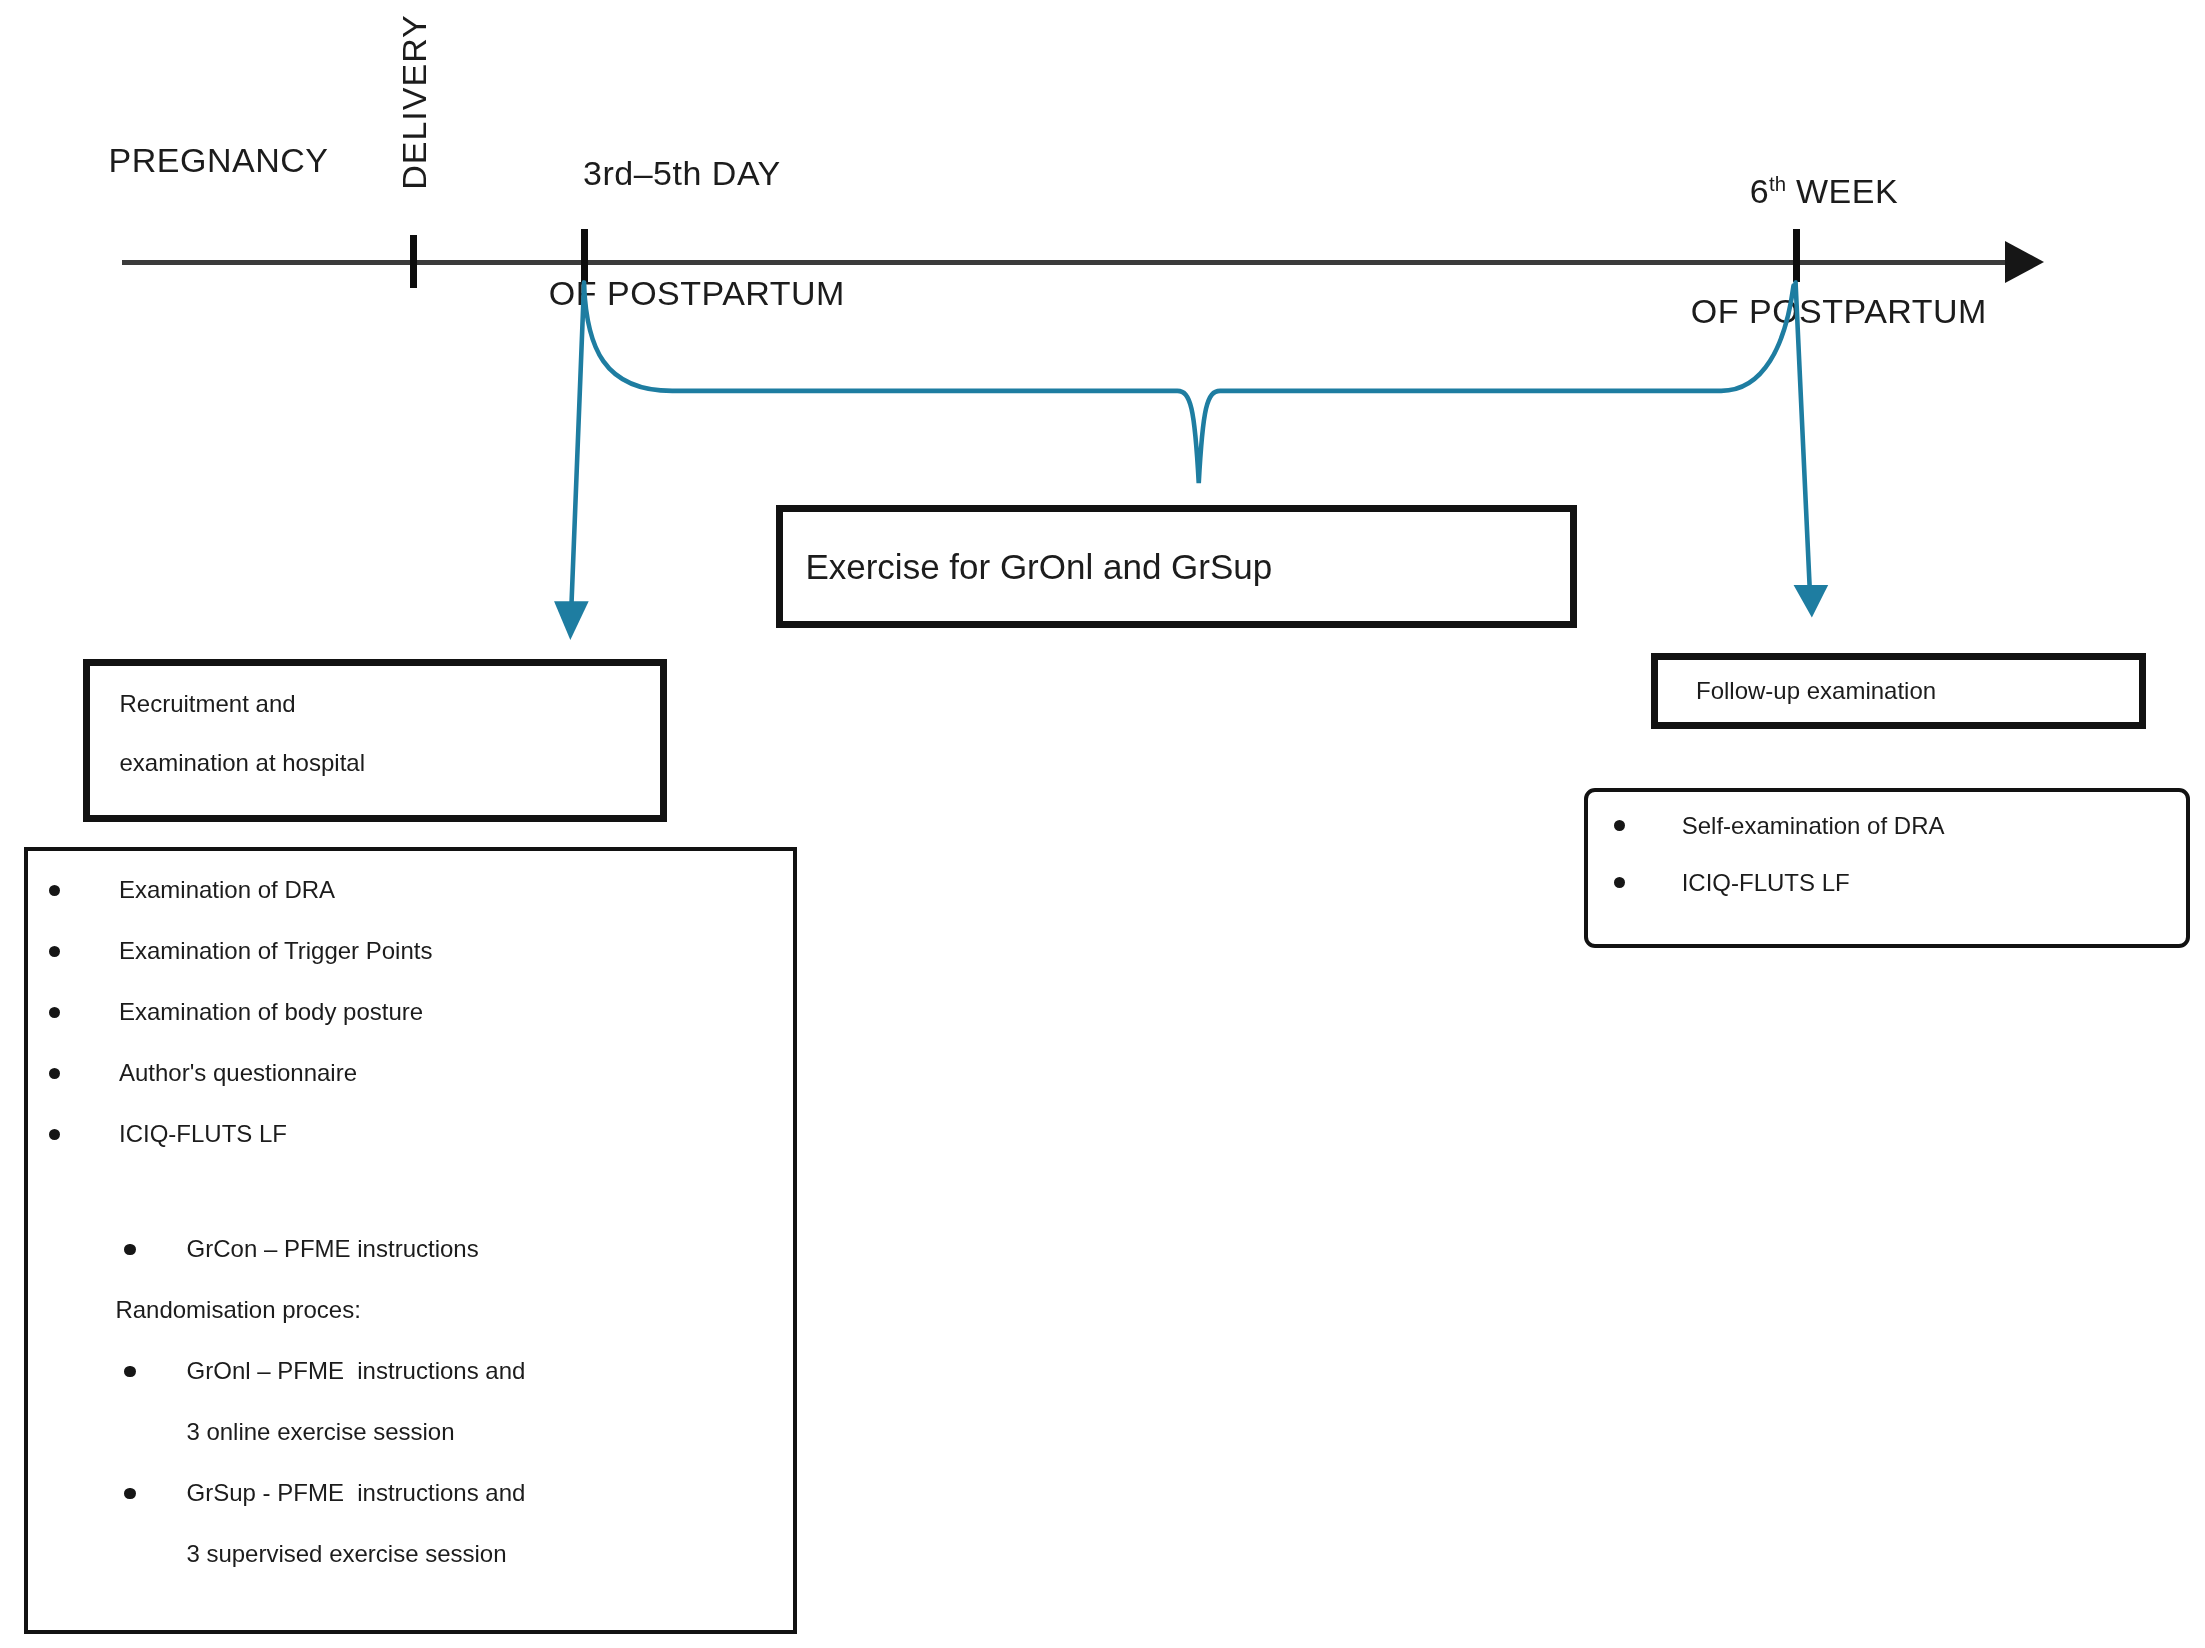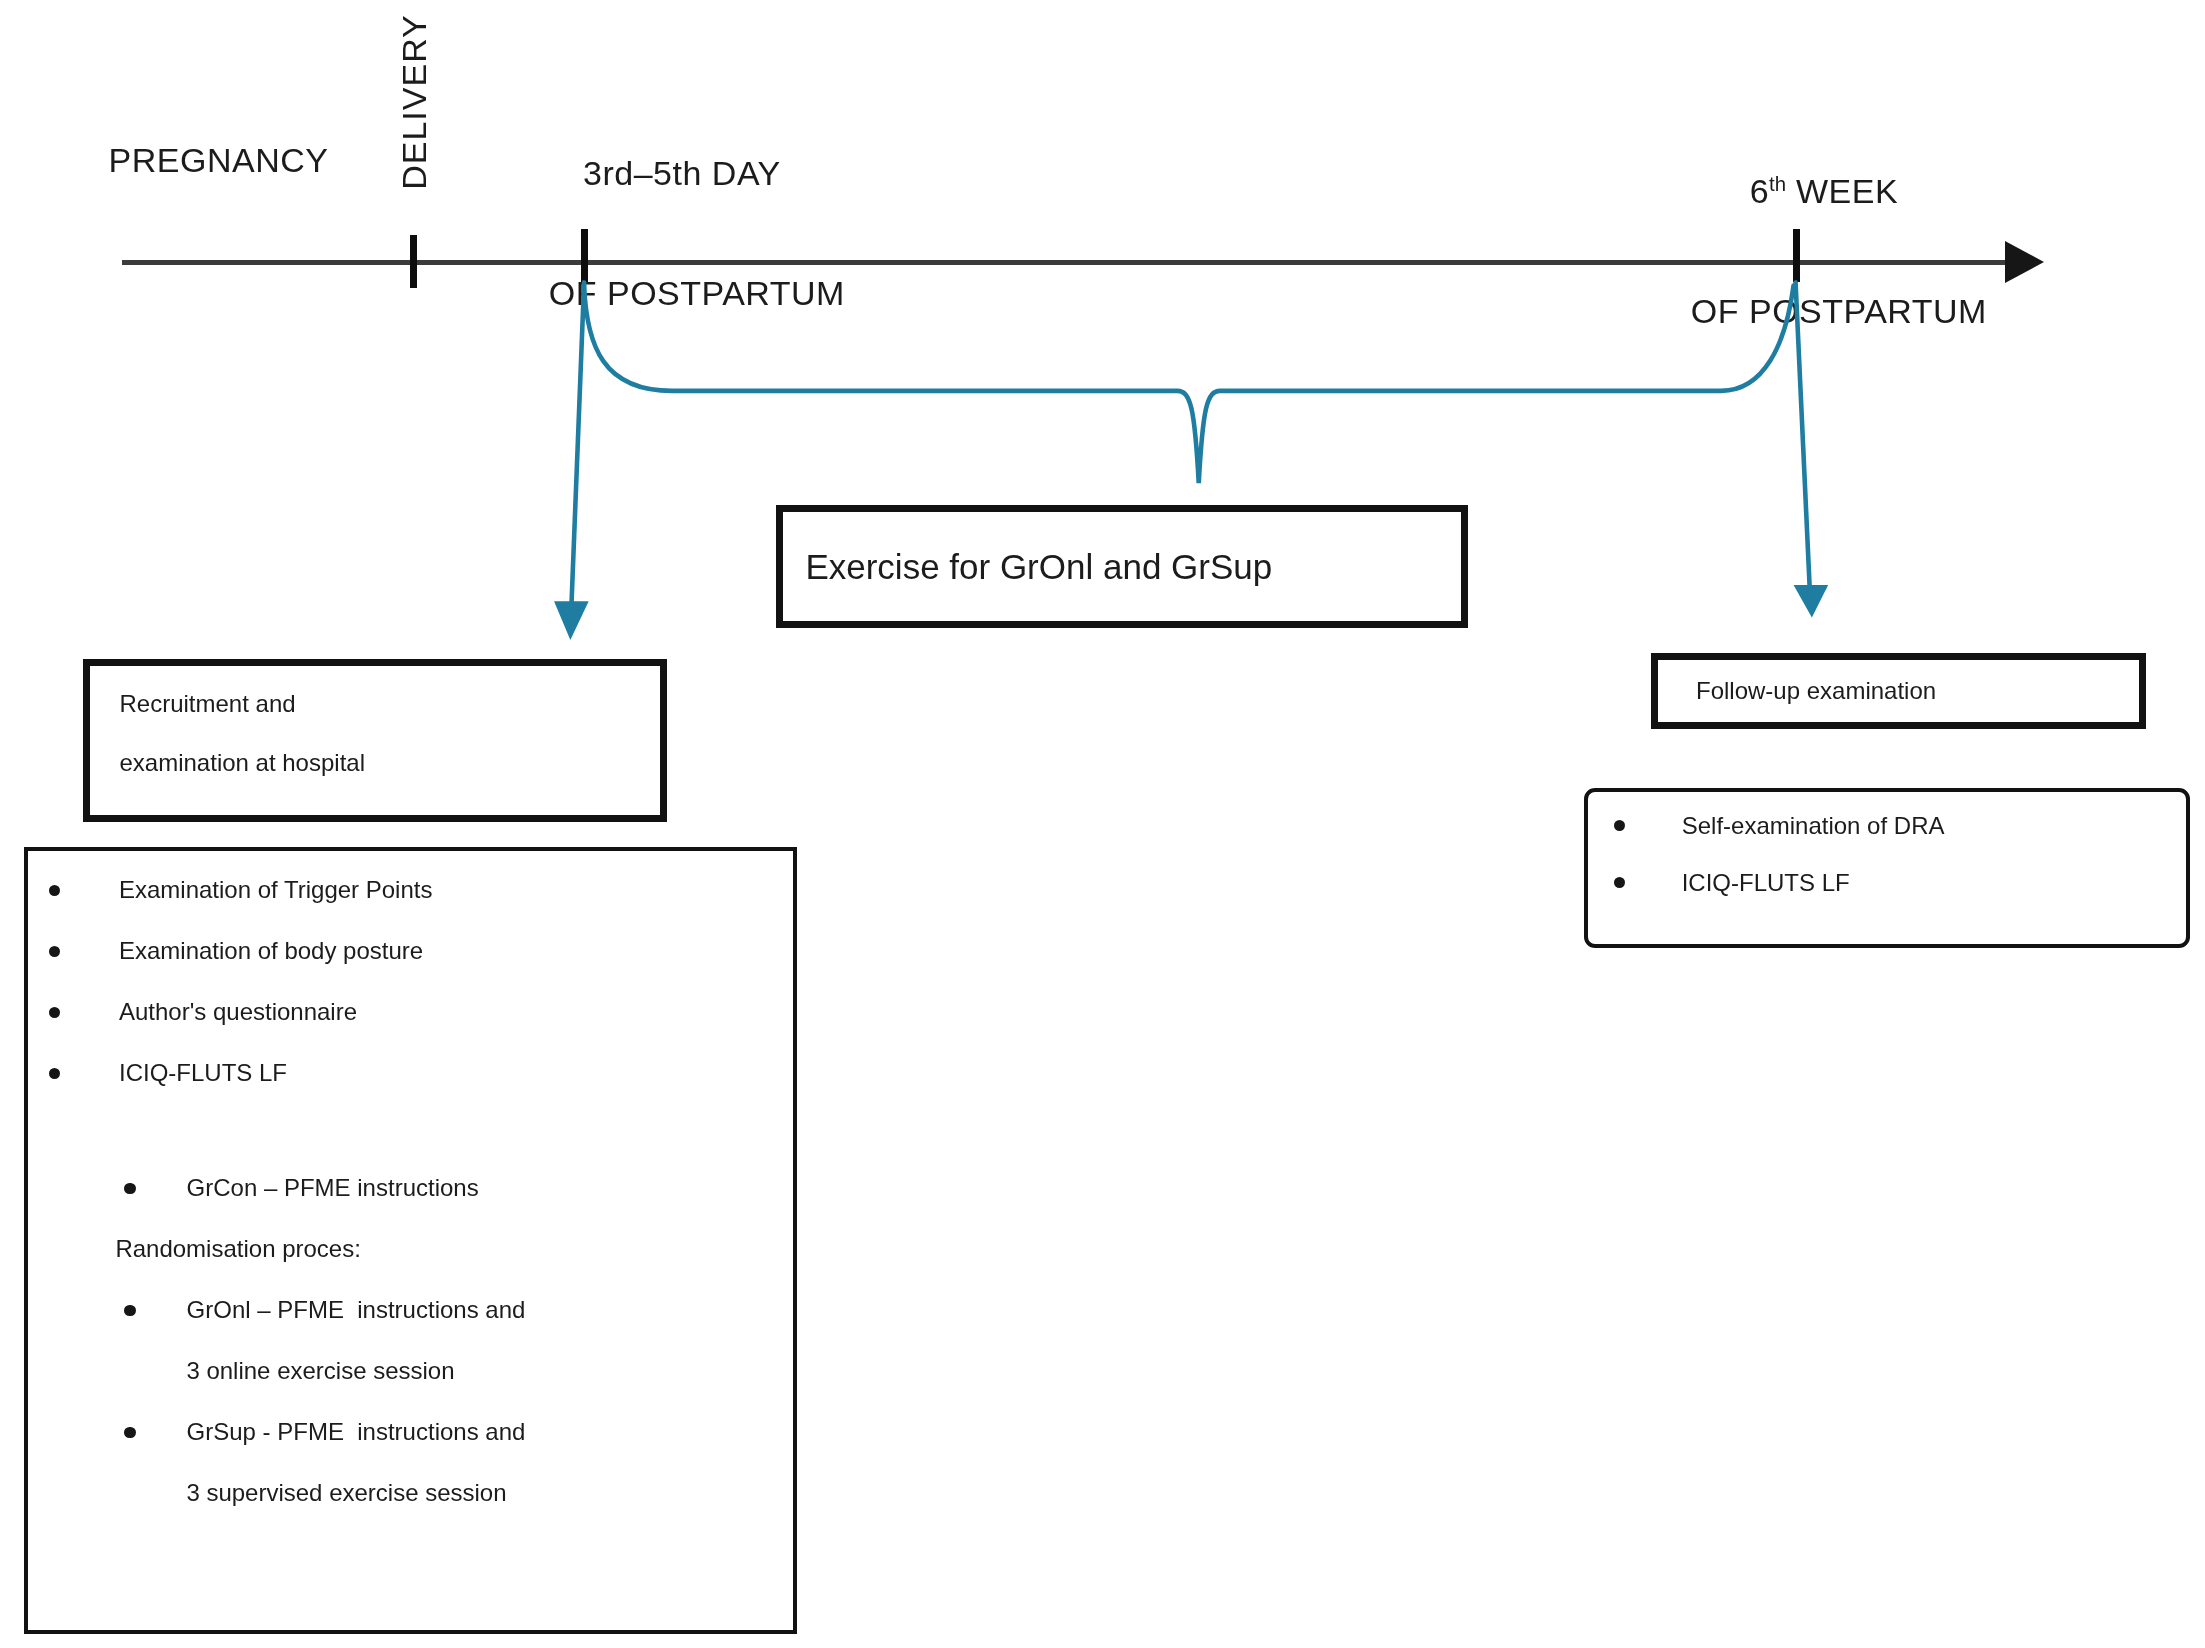--- a/index.html
+++ b/index.html
@@ -45,21 +45,21 @@
 
   
   svg.connectors{position:absolute;left:0;top:0;width:2205px;height:1649px;pointer-events:none;}
 
   
   .box{
     position:absolute;background:#ffffff;box-sizing:border-box;
     border:7.1px solid #121212;font-size:24px;
   }
   .box-thin{border-width:4.1px;}
-  .box-exercise{left:776px;top:505px;width:692px;height:123px;
+  .box-exercise{left:776px;top:505px;width:801px;height:123px;
     display:flex;align-items:center;padding-left:22.4px;font-size:35px;}
   .box-recruitment{left:83px;top:659px;width:584px;height:163px;
     padding:7.6px 0 0 29.5px;line-height:59px;}
   .box-hospital-list{left:24.4px;top:847px;width:773px;height:787px;padding-top:8.7px;}
   .box-followup{left:1651px;top:653px;width:495px;height:76px;
     display:flex;align-items:center;padding-left:38px;}
   .box-followup-list{left:1584px;top:788px;width:606px;height:160px;padding-top:5.1px;border-radius:11px;}
 
   
   .row{display:flex;align-items:center;height:61px;}
@@ -114,20 +114,24 @@
   </div>
 
   <div class="box box-recruitment">
     <div>Recruitment and</div>
     <div>examination at hospital</div>
   </div>
 
   <div class="box box-thin box-hospital-list">
     <div class="row main-row">
       <span class="dot"></span>
+      <span class="t">Examination of DRA</span>
+    </div>
+    <div class="row main-row">
+      <span class="dot"></span>
       <span class="t">Examination of Trigger Points</span>
     </div>
     <div class="row main-row">
       <span class="dot"></span>
       <span class="t">Examination of body posture</span>
     </div>
     <div class="row main-row">
       <span class="dot"></span>
       <span class="t">Author's questionnaire</span>
     </div>

